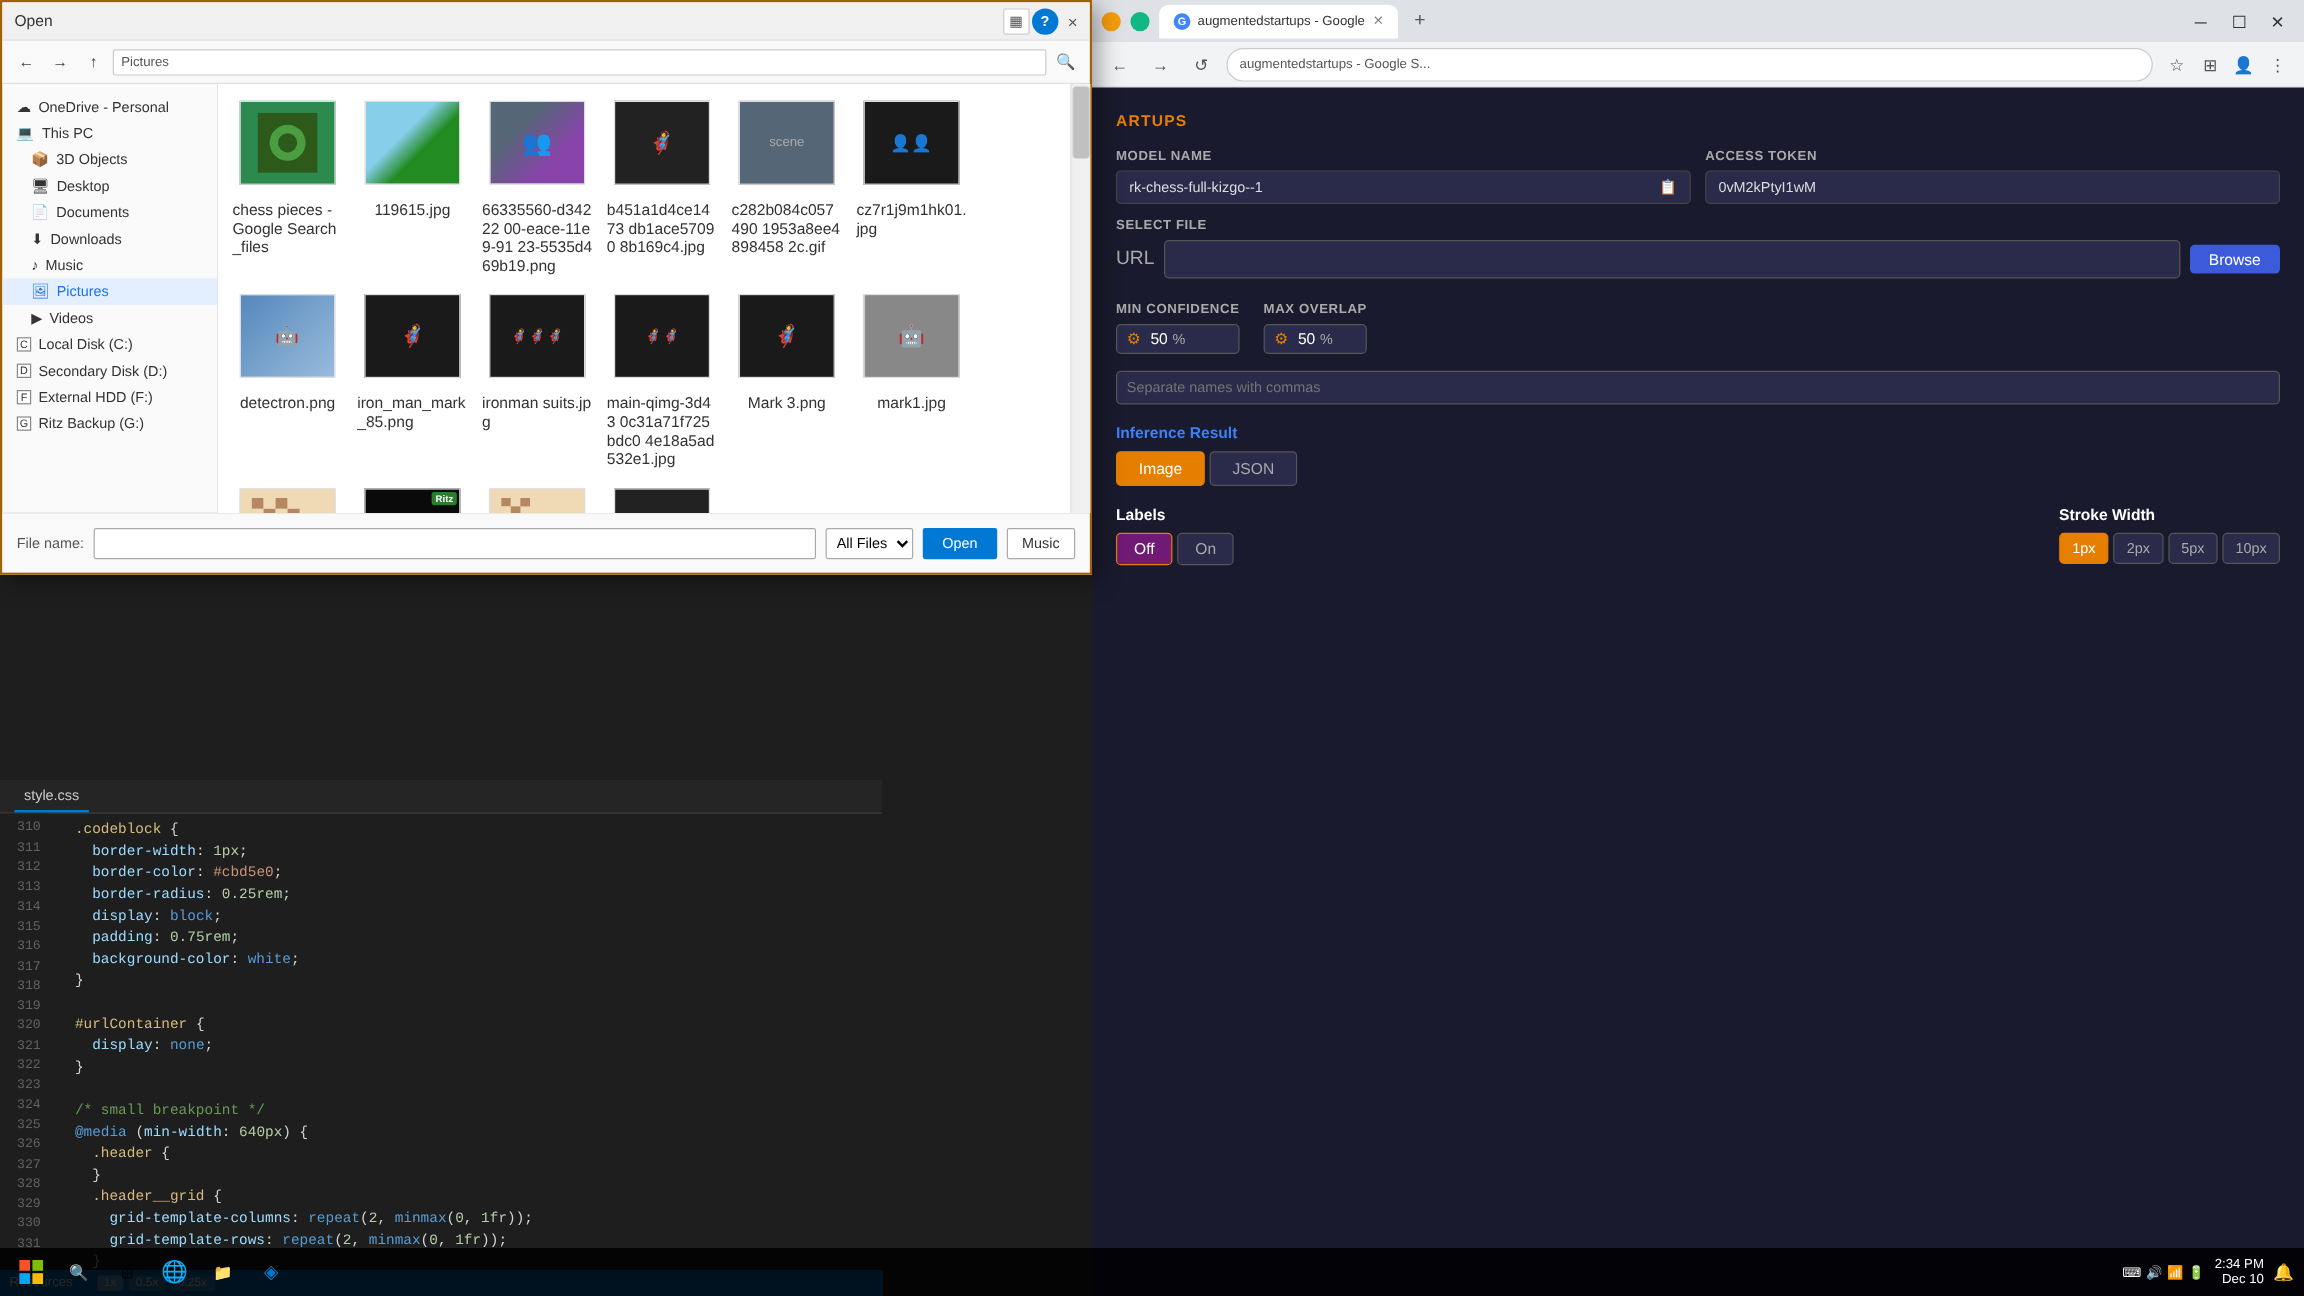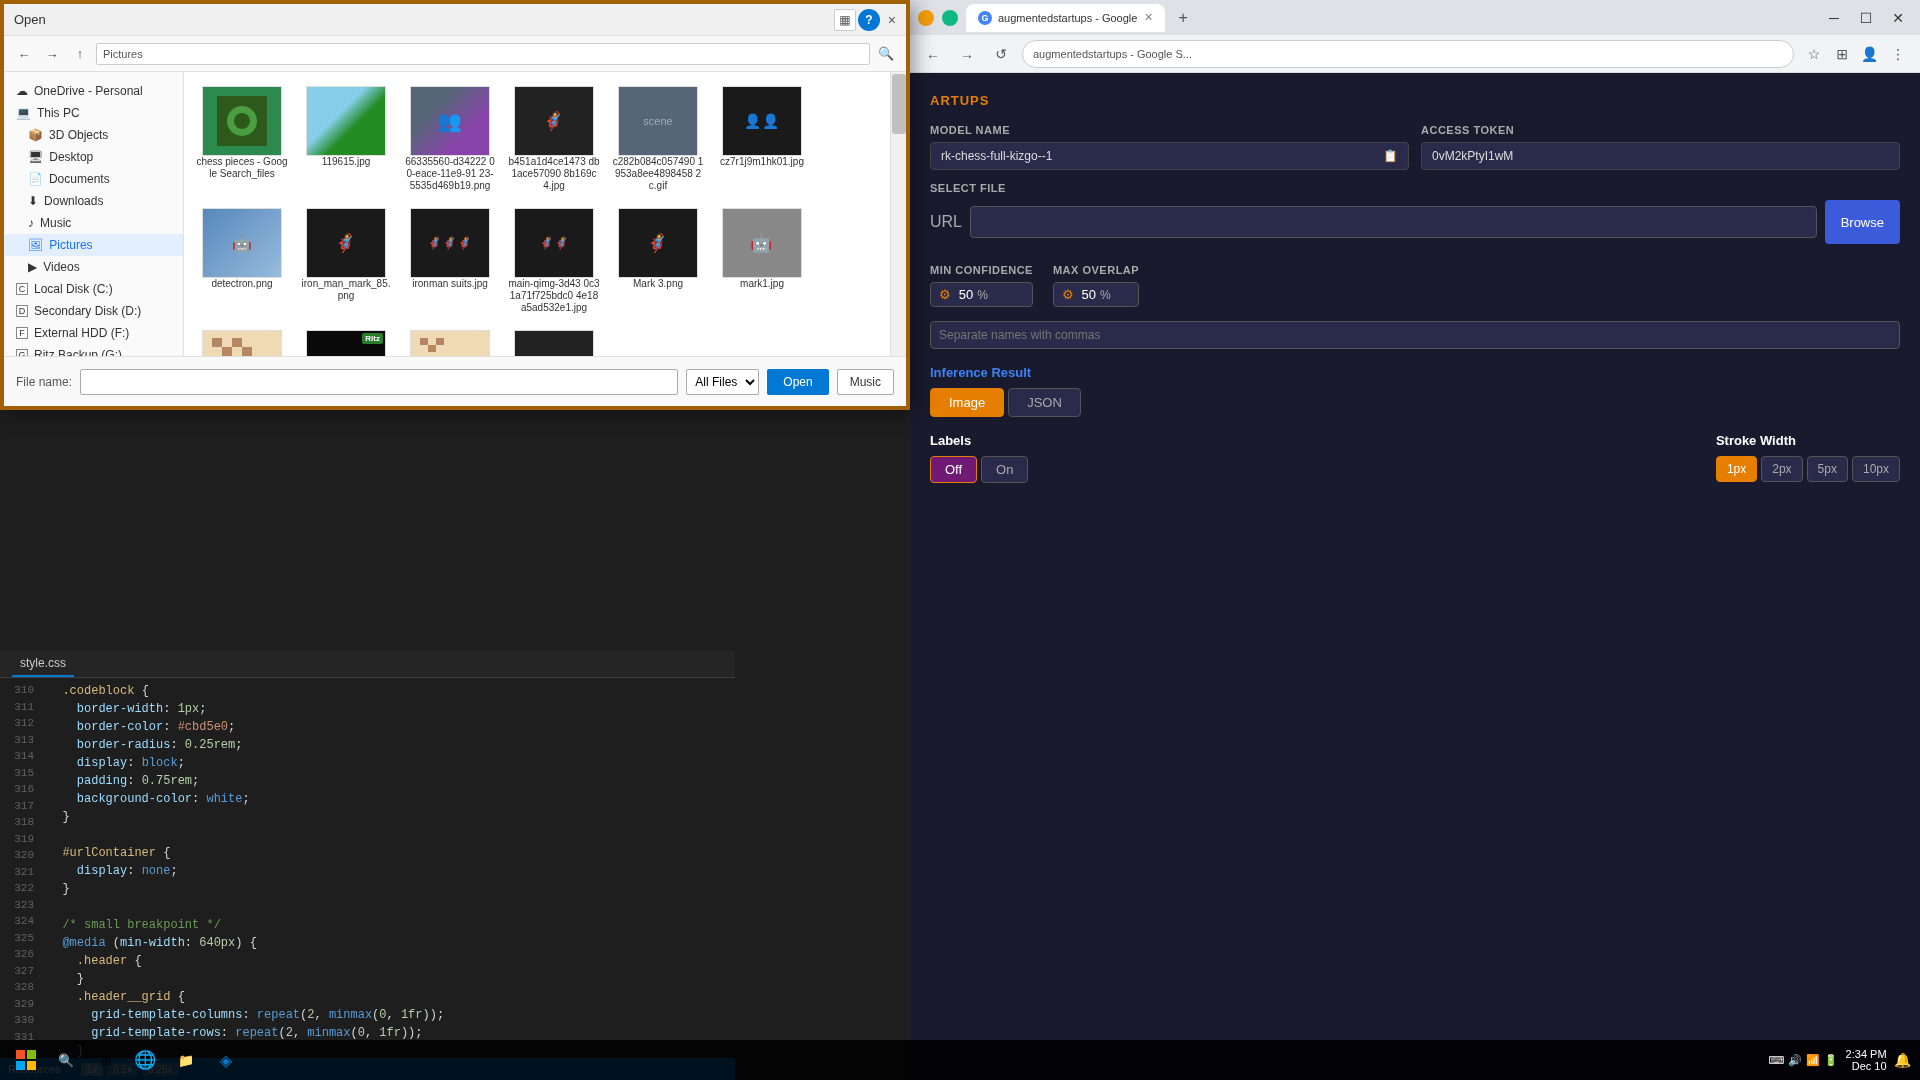--- a/index.html
+++ b/index.html
@@ -85,21 +85,21 @@
 
     .select-file-row {
       display: flex; align-items: center; gap: 8px; margin-bottom: 16px;
     }
     .url-input {
       flex: 1; height: 32px; background: #2a2a4a; border: 1px solid #555;
       border-radius: 4px; color: #aaa; font-size: 12px; padding: 0 8px;
       outline: none;
     }
     .browse-btn {
-      height: 44px; padding: 0 16px; background: #3b5bdb;
+      height: 24px; padding: 0 16px; background: #3b5bdb;
       border: none; border-radius: 4px; color: #fff; font-size: 13px;
       cursor: pointer; font-weight: 500;
     }
     .conf-field {
       display: flex; align-items: center; gap: 4px;
       background: #2a2a4a; border: 1px solid #555; border-radius: 4px;
       padding: 4px 8px; font-size: 13px; color: #fff;
     }
     .conf-pct { color: #aaa; font-size: 12px; }
 
@@ -131,23 +131,23 @@
     .stroke-btn {
       padding: 5px 10px; border: 1px solid #555; border-radius: 4px;
       font-size: 12px; cursor: pointer; background: #2a2a4a; color: #aaa;
     }
     .stroke-btn.active { background: #e67e00; border-color: #e67e00; color: #fff; }
 
     
     .open-dialog {
       position: absolute;
       top: 0; left: 0;
-      width: 910px; height: 410px;
+      width: 910px; height: 479px;
       background: #fff;
-      border: 4px solid #a16207;
+      border: 2px solid #a16207;
       box-shadow: 4px 4px 20px rgba(0,0,0,0.4);
       display: flex;
       flex-direction: column;
       z-index: 100;
     }
     .dialog-titlebar {
       height: 32px; background: #f0f0f0; border-bottom: 1px solid #ddd;
       display: flex; align-items: center; padding: 0 10px;
       font-size: 13px; font-weight: 500; color: #333;
     }
@@ -187,21 +187,21 @@
       width: 100px; display: flex; flex-direction: column; align-items: center;
       padding: 6px 4px; cursor: pointer; border-radius: 4px;
     }
     .file-thumb {
       width: 80px; height: 70px; object-fit: cover;
       border: 1px solid #ddd; background: #eee;
       display: flex; align-items: center; justify-content: center;
       font-size: 10px; color: #888; overflow: hidden;
     }
     .file-name {
-      font-size: 10px; color: #333; text-align: center; margin-top: 0;
+      font-size: 13px; color: #333; text-align: left; margin-top: 13px;
       word-break: break-all; max-width: 96px; line-height: 1.2;
     }
     .dialog-footer {
       height: 50px; border-top: 1px solid #e0e0e0; background: #f9f9f9;
       display: flex; align-items: center; padding: 0 12px; gap: 8px;
     }
     .filename-label { font-size: 12px; color: #555; white-space: nowrap; }
     .filename-input {
       flex: 1; height: 26px; border: 1px solid #aaa; border-radius: 2px;
       padding: 0 6px; font-size: 12px; outline: none;

